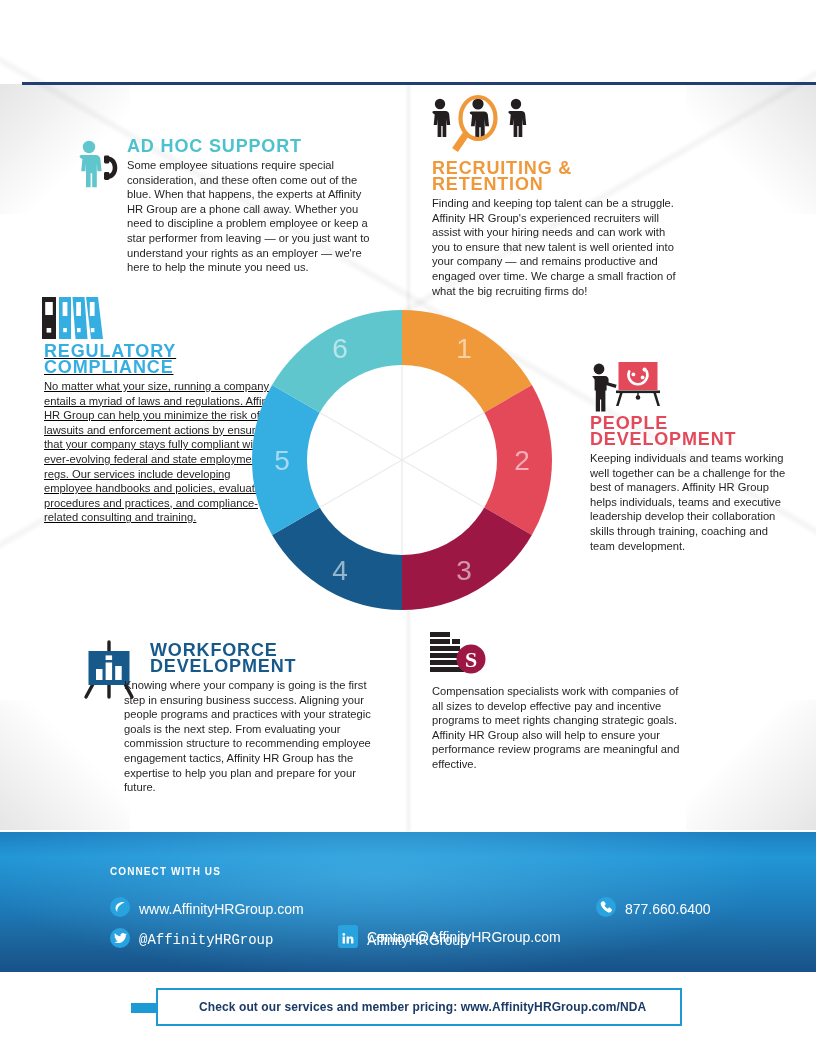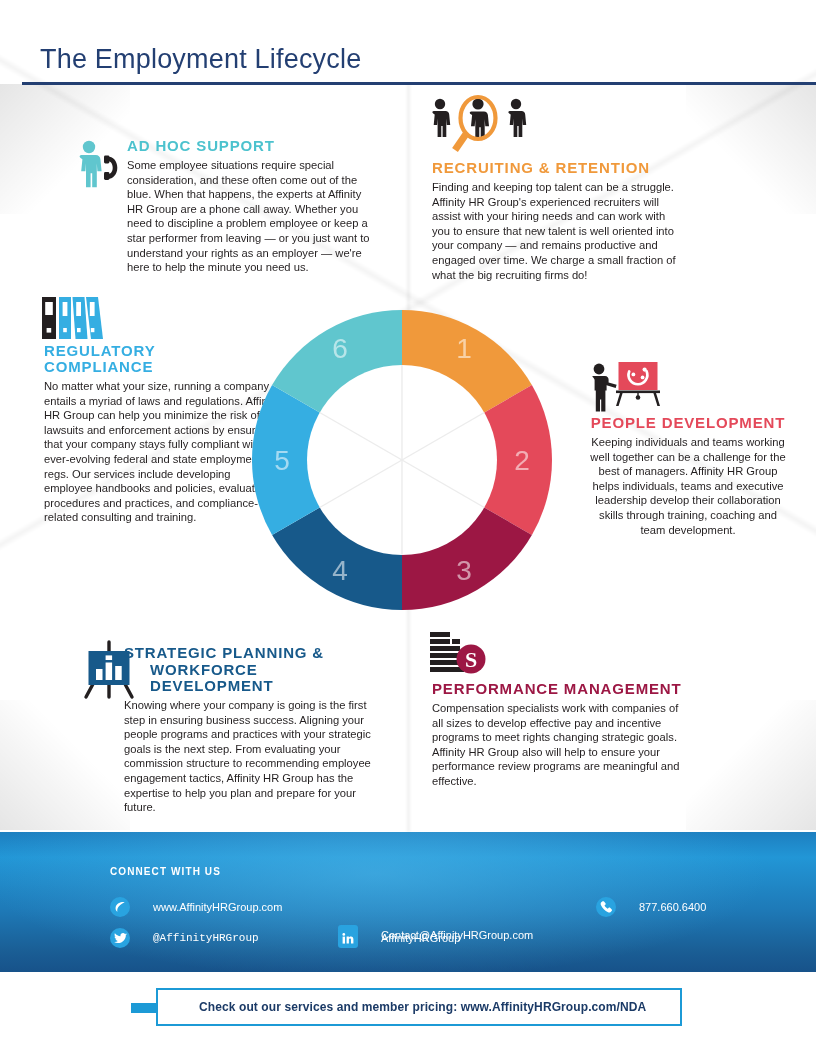--- a/index.html
+++ b/index.html
@@ -77,37 +77,37 @@
     position: absolute;
     left: 22px; top: 82px;
     width: 794px; height: 3px;
     background: #233F72;
   }
 
   
   .block { position: absolute; }
   .block .heading {
     font-weight: bold;
-    font-size: 15px;
+    font-size: 18px;
     letter-spacing: 0.85px;
     line-height: 16px;
     margin-bottom: 4px;
     text-transform: uppercase;
   }
   .block .body {
     font-size: 11.2px;
     line-height: 14.6px;
     color: #231F20;
   }
 
   
   #blk-adhoc      { left: 127px; top: 138px;  width: 252px; }
   #blk-recruiting { left: 432px; top: 160px;  width: 250px; }
-  #blk-regulatory { left: 44px;  top: 343px;  width: 236px; }
-  #blk-people     { left: 590px; top: 415px;  width: 196px; text-align: center; }
+  #blk-regulatory { left: 44px;  top: 343px;  width: 236px; text-decoration: underline; }
+  #blk-people     { left: 590px; top: 415px;  width: 196px; }
   #blk-strategic  { left: 124px; top: 645px;  width: 258px; }
   #blk-comp       { left: 432px; top: 684px;  width: 256px; }
 
   
   .icon-box { position: absolute; }
   #ic-adhoc      { left: 74px;  top: 140px; }
   #ic-recruiting { left: 430px; top: 96px;  }
   #ic-regulatory { left: 42px;  top: 295px; }
   #ic-people     { left: 586px; top: 362px; }
   #ic-strategic  { left: 84px;  top: 642px; }
@@ -142,24 +142,24 @@
   #connect-title {
     position: absolute;
     left: 110px; top: 866px;
     font-size: 10px;
     font-weight: bold;
     letter-spacing: 1.1px;
     color: #ffffff;
   }
   .contact {
     position: absolute;
-    display: flex; align-items: center;
-    gap: 23px;
+    display: flex; align-items: flex-end;
+    gap: 9px;
     color: #ffffff;
-    font-size: 11px;
+    font-size: 14px;
     white-space: nowrap;
   }
   .contact .cicon {
     width: 20px; height: 20px;
     border-radius: 50%;
     background: #29A3E0;
     display: flex; align-items: center; justify-content: center;
     flex: 0 0 auto;
   }
   #c-web   { left: 110px; top: 897px; }
@@ -199,23 +199,20 @@
 <div id="page">
 
   <div class="ribbon rb-vert"></div>
   <div class="ribbon rb-d1"></div>
   <div class="ribbon rb-d2"></div>
   <div class="corner corner-tl"></div>
   <div class="corner corner-tr"></div>
   <div class="corner corner-bl"></div>
   <div class="corner corner-br"></div>
 
-  <div id="header">
-    <div class="title">The Employment Lifecycle</div>
-  </div>
   <div id="header-rule-full"></div>
 
   <div class="icon-box" id="ic-adhoc">
     <svg width="46" height="56" viewBox="0 0 46 56">
       <g fill="#60C6CE">
         <circle cx="15" cy="7" r="6.2"></circle>
         <path d="M8.2 15 h13.6 c2.6 0 4.4 1.9 4.6 4.2 l1.2 12 h-4.2 l-0.6 -8 v24 h-4.6 v-14 h-1.6 v14 h-4.6 v-24 l-0.6 8 h-4.2 l1.2 -12 C3.9 16.9 5.6 15 8.2 15 Z"></path>
       </g>
       <g fill="#231F20">
         <path d="M33.5 16.5 c5.6 0 9.8 4.6 9.8 11.2 s-4.2 11.2 -9.8 11.2 v-4.6 c3 0 5.2 -2.7 5.2 -6.6 s-2.2 -6.6 -5.2 -6.6 Z"></path>
@@ -315,42 +312,40 @@
       <rect x="4.5" y="9" width="41" height="34" fill="#17598A"></rect>
       <g fill="#ffffff">
         <rect x="12" y="27" width="6.5" height="11"></rect>
         <rect x="21.6" y="20.5" width="6.5" height="17.5"></rect>
         <rect x="31.2" y="24" width="6.5" height="14"></rect>
         <rect x="21.6" y="13.4" width="6.5" height="4.6"></rect>
       </g>
     </svg>
   </div>
   <div class="block" id="blk-strategic">
-    <div class="heading" style="color:#17598A">STRATEGIC PLANNING &amp;</div>
     <div class="heading" style="color:#17598A; margin-top:-3px;margin-left:26px;">WORKFORCE DEVELOPMENT</div>
     <div class="body">Knowing where your company is going is the first step in ensuring business success. Aligning your people programs and practices with your strategic goals is the next step. From evaluating your commission structure to recommending employee engagement tactics, Affinity HR Group has the expertise to help you plan and prepare for your future.</div>
   </div>
 
   <div class="icon-box" id="ic-comp">
     <svg width="56" height="48" viewBox="0 0 56 48">
       <g fill="#231F20">
         <rect x="0" y="0" width="20" height="5"></rect>
         <rect x="0" y="7" width="20" height="5"></rect>
         <rect x="0" y="14" width="30" height="5"></rect>
         <rect x="0" y="21" width="30" height="5"></rect>
         <rect x="0" y="28" width="30" height="5"></rect>
         <rect x="0" y="35" width="34" height="5"></rect>
         <rect x="22" y="7" width="8" height="5"></rect>
       </g>
       <circle cx="41" cy="27" r="14.5" fill="#9C1744"></circle>
       <text x="41" y="35" text-anchor="middle" font-family="Liberation Serif, serif" font-size="22" font-weight="bold" fill="#ffffff">S</text>
     </svg>
   </div>
   <div class="block" id="blk-comp">
-    <div class="heading" style="color:#9C1744; margin-top:-3px;">PERFORMANCE MANAGEMENT</div>
     <div class="body">Compensation specialists work with companies of all sizes to develop effective pay and incentive programs to meet rights changing strategic goals. Affinity HR Group also will help to ensure your performance review programs are meaningful and effective.</div>
   </div>
 
   <div id="wheel">
     <svg width="320" height="320" viewBox="0 0 320 320">
 
       <path d="M160 10 A150 150 0 0 1 289.9 85 L160 160 Z" fill="#F0993B"></path>
 
       <path d="M289.9 85 A150 150 0 0 1 289.9 235 L160 160 Z" fill="#E4495A"></path>
 

